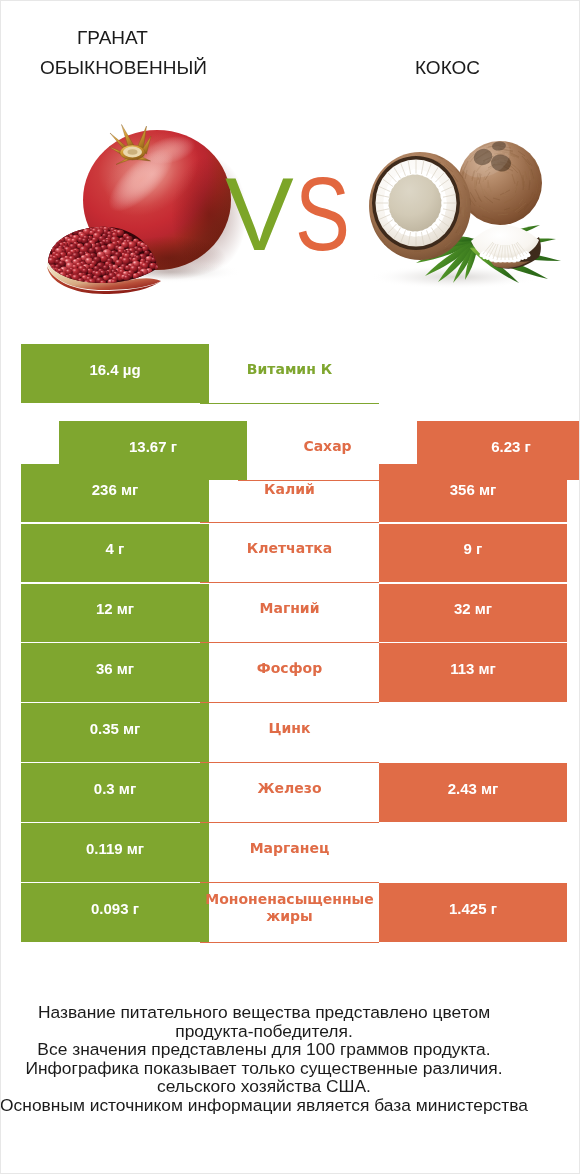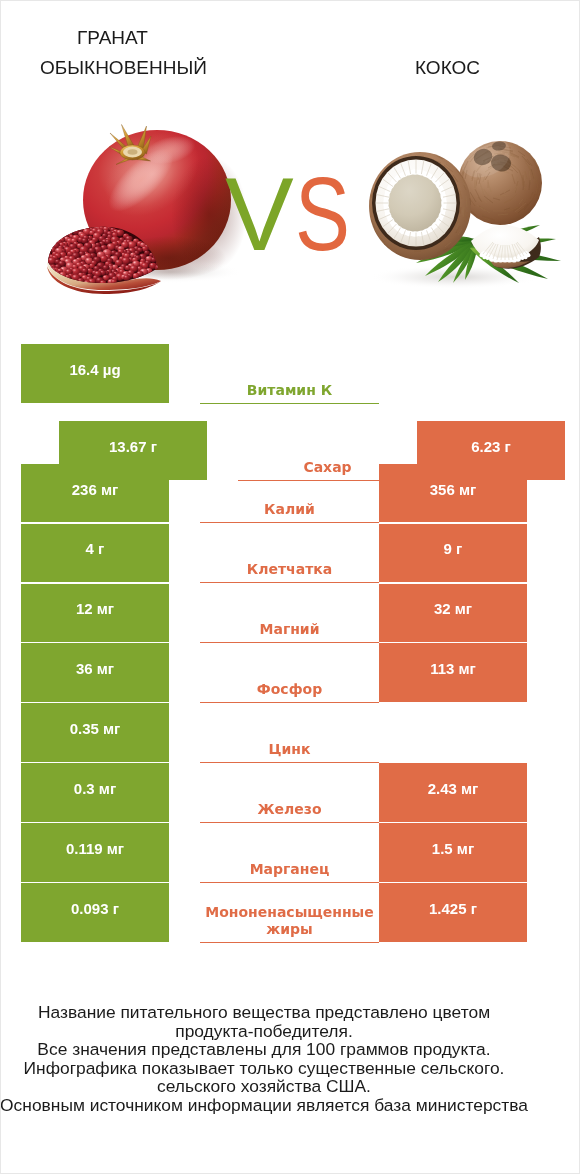--- a/index.html
+++ b/index.html
@@ -9,25 +9,25 @@
   #t-left1{left:77px;top:23.7px;}
   #t-left2{left:40px;top:53.5px;}
   #t-right{left:407px;top:53.5px;margin-left:8px;}
   .hero{position:absolute;left:0;top:0;width:580px;height:330px;}
   .hero svg{display:block;}
   .vs{position:absolute;left:225px;top:163px;font-size:103px;line-height:103px;font-weight:400;letter-spacing:-1px;}
   .vs .v{color:#7CA528;}
   .vs .s{color:#E2673F;display:inline-block;transform:scaleX(0.80);transform-origin:left center;margin-left:2px;}
   .tbl{position:absolute;left:21px;top:344px;width:537px;}
   .row{position:absolute;left:0;width:537px;height:58.6px;}
-  .cell{position:absolute;top:0;width:148px;height:58.6px;display:flex;align-items:center;justify-content:center;box-sizing:border-box;}
+  .cell{position:absolute;top:0;width:188px;height:58.6px;display:flex;align-items:center;justify-content:center;box-sizing:border-box;}
   .cell>span{position:relative;top:-4px;}
   .cell.left{left:0;background:#7FA62F;color:#fff;font-weight:bold;font-size:15px;}
   .cell.right{left:358px;background:#E06C47;color:#fff;font-weight:bold;font-size:15px;}
-  .midwrap{left:179px;position:absolute;top:0;width:179px;height:58.6px;display:flex;align-items:flex-end;justify-content:center;}
+  .midwrap{left:179px;position:absolute;top:0;width:179px;height:58.6px;display:flex;align-items:center;justify-content:center;}
   .mid{font-family:"DejaVu Sans",sans-serif;font-weight:bold;font-size:14px;line-height:17px;text-align:center;position:relative;top:-4px;}
   .footer{position:absolute;left:0;top:1003px;width:528px;text-align:center;font-size:17.4px;line-height:18.5px;color:#1b1b1b;}
   .brd{position:absolute;inset:0;border:1px solid #e7e7e7;pointer-events:none;}
 </style>
 </head>
 <body>
 
 <div class="page">
   <div class="title" id="t-left1">ГРАНАТ</div>
   <div class="title" id="t-left2">ОБЫКНОВЕННЫЙ</div>
@@ -895,38 +895,35 @@
           <span>2.43 мг</span>
         </div>
       </div>
       <div class="row" style="top: 479.04px;">
         <div class="cell left">
           <span>0.119 мг</span>
         </div>
         <div class="midwrap" style="border-bottom:1px solid #E06C47;color:#E06C47">
           <span class="mid">Марганец</span>
         </div>
-        <div class="cell right">
-          <span>1.5 мг</span>
-        </div>
       </div>
       <div class="row" style="top: 538.92px;">
         <div class="cell left">
           <span>0.093 г</span>
         </div>
         <div class="midwrap" style="border-bottom:1px solid #E06C47;color:#E06C47">
           <span class="mid">Мононенасыщенные жиры</span>
         </div>
         <div class="cell right">
           <span>1.425 г</span>
         </div>
       </div>
     </div>
   <div class="footer" id="footer">
       <div>Название питательного вещества представлено цветом</div>
       <div>продукта-победителя.</div>
       <div>Все значения представлены для 100 граммов продукта.</div>
-      <div>Инфографика показывает только существенные сельского.</div>
+      <div>Инфографика показывает только существенные различия.</div>
       <div>сельского хозяйства США.</div>
       <div>Основным источником информации является база министерства</div>
     </div>
   <div class="brd"></div>
 </div>
 
 </body></html>

